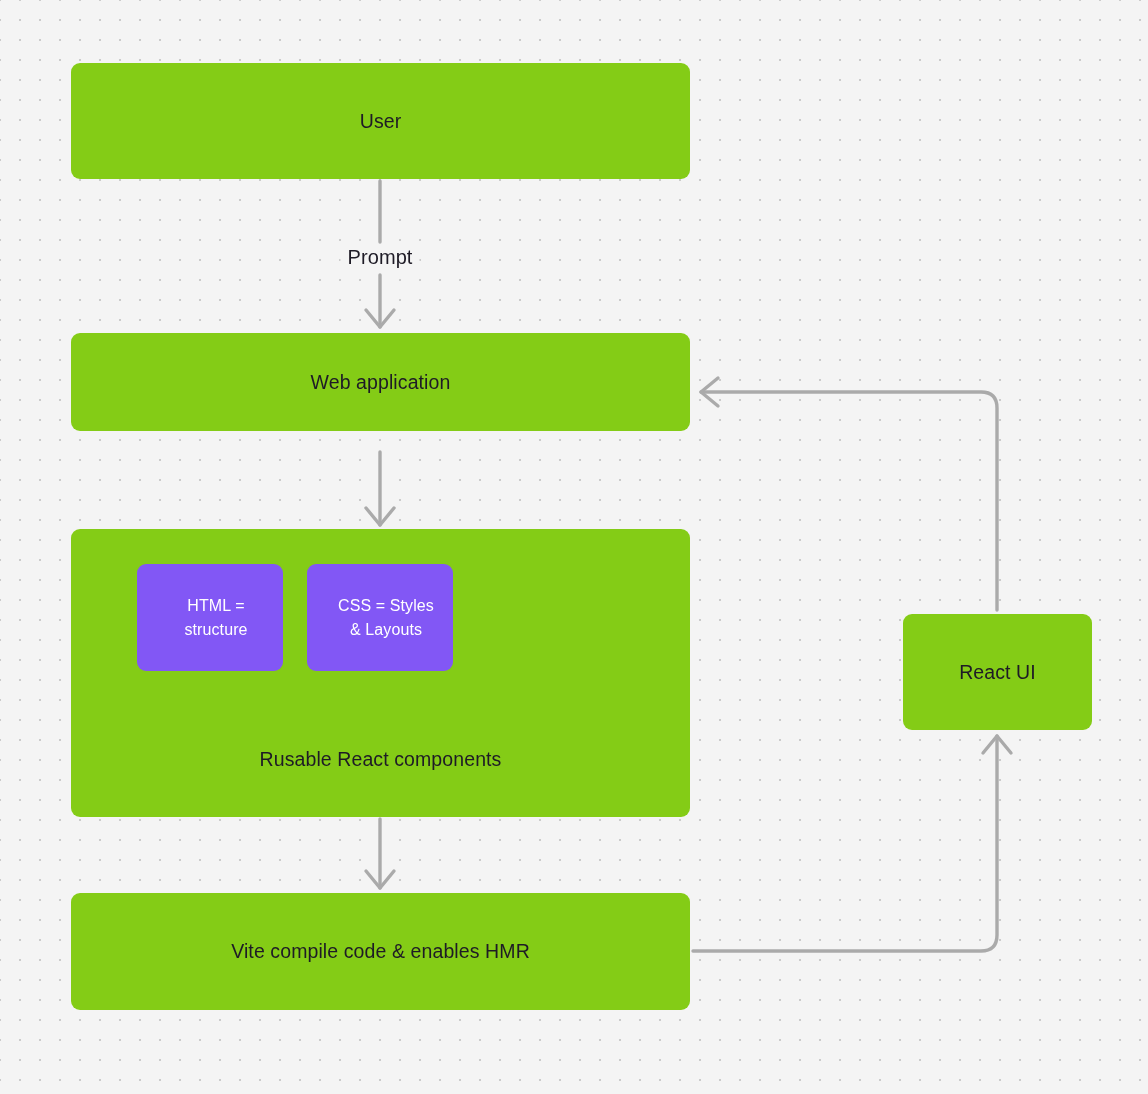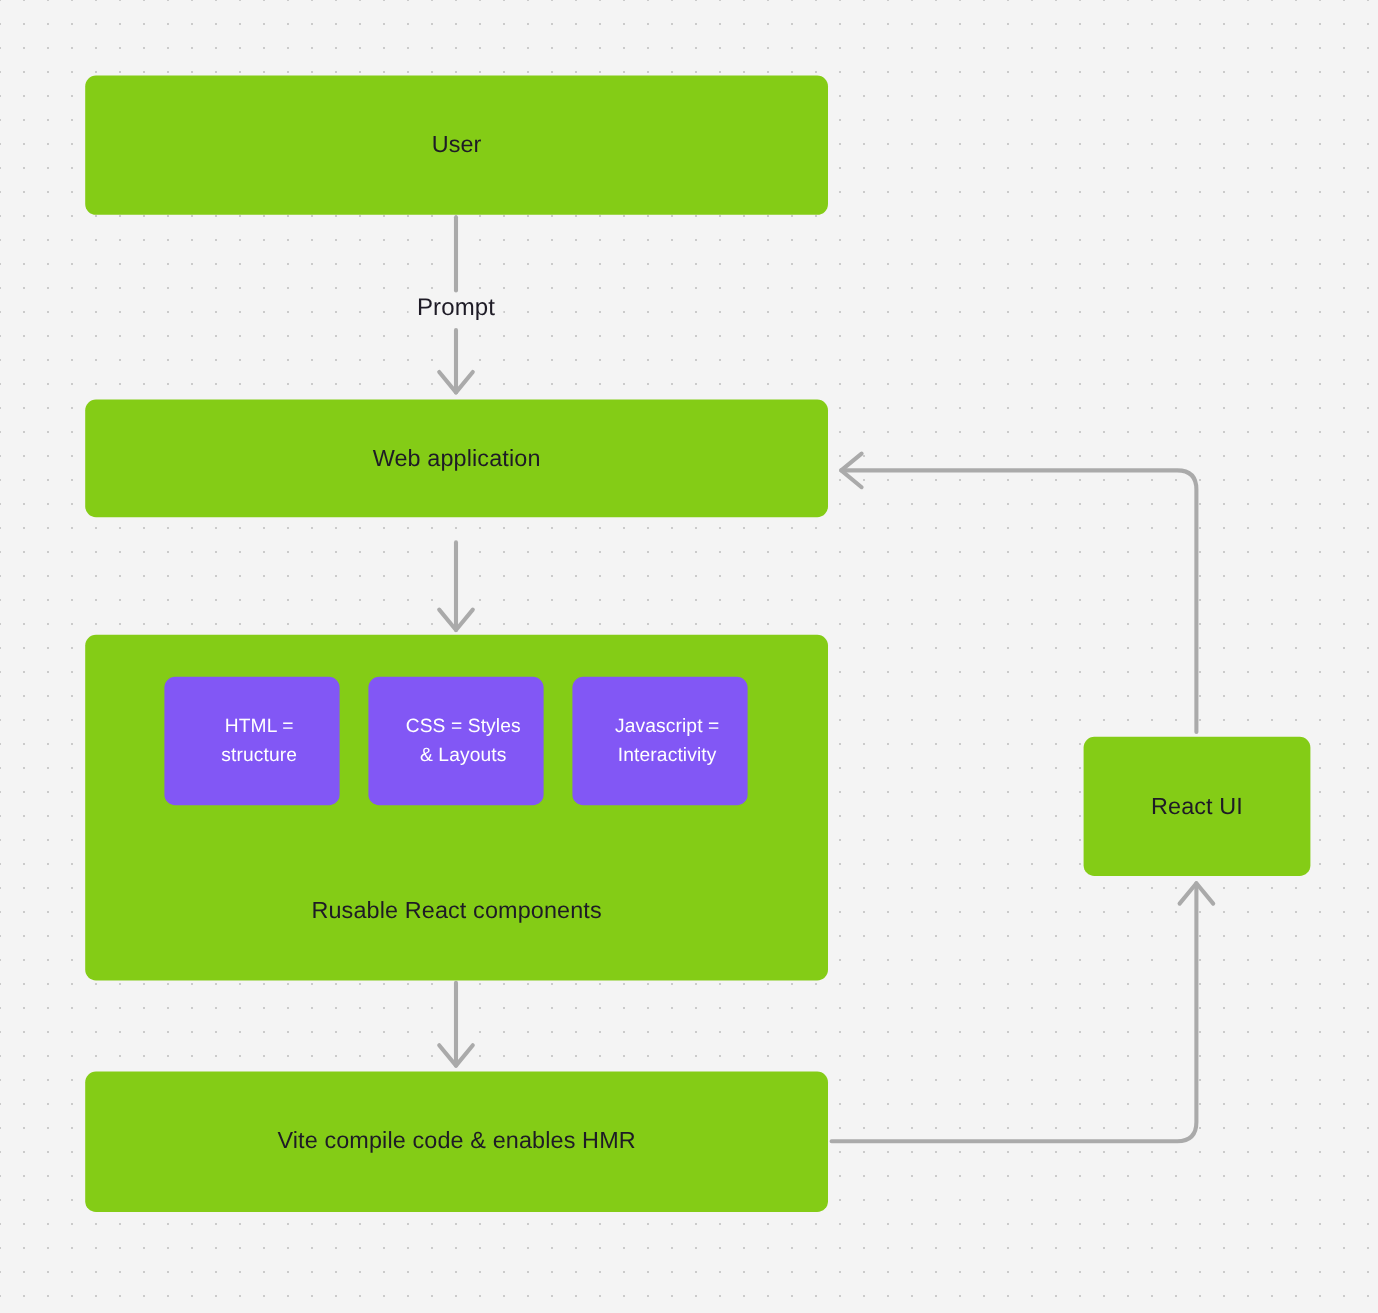--- a/index.html
+++ b/index.html
@@ -147,24 +147,20 @@
     <div class="chip" id="chip-html">
       <span>HTML =
 structure</span>
     </div>
 
     <div class="chip" id="chip-css">
       <span>CSS = Styles
 &amp; Layouts</span>
     </div>
 
-    <div class="chip" id="chip-js">
-      <span>Javascript =
-Interactivity</span>
-    </div>
 
     <div class="container-caption" id="container-caption">Rusable React components</div>
   </div>
 
   <div class="node" id="node-vite">
     <span>Vite compile code &amp; enables HMR</span>
   </div>
 
   <div class="node" id="node-render">
     <span>React UI</span>

